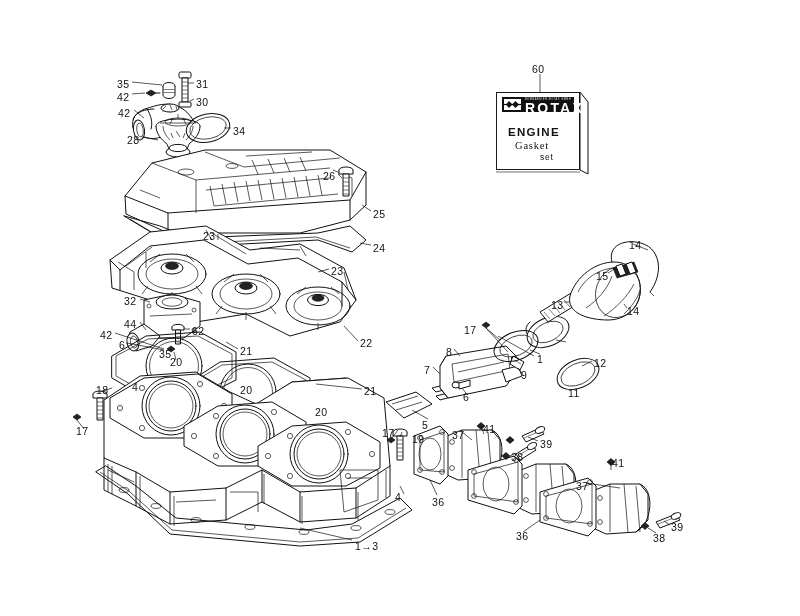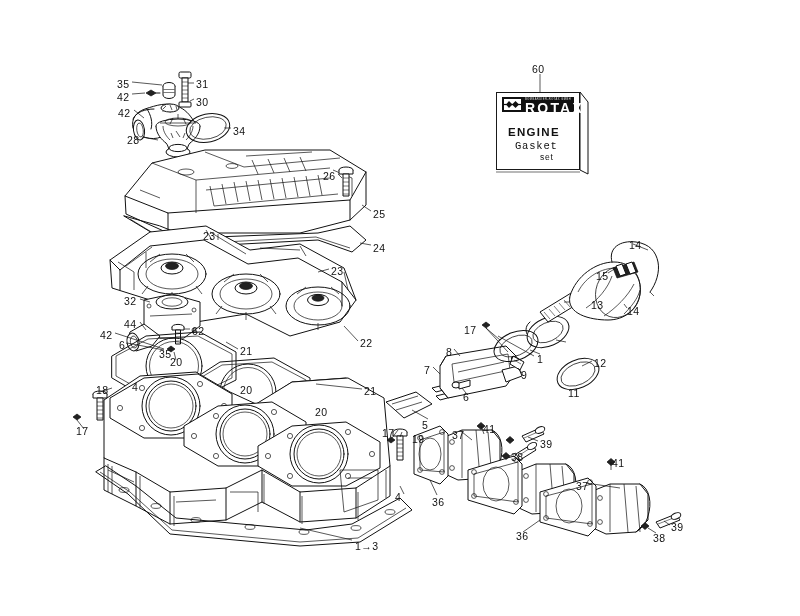--- a/index.html
+++ b/index.html
@@ -13,21 +13,21 @@
   .rotaxbox{position:absolute;box-sizing:border-box;background:#fff;
             border:1.1px solid #1a1a1a;}
   .rotaxbar{position:absolute;background:#111;}
   .rotaxword{position:absolute;color:#fff;font-weight:700;font-size:14px;
              letter-spacing:2.2px;font-family:"Liberation Sans",sans-serif;}
   .rotaxsub{position:absolute;color:#fff;font-size:2.6px;letter-spacing:.5px;
             font-family:"Liberation Sans",sans-serif;opacity:.85;}
   .engtxt{position:absolute;color:#111;font-size:11.5px;font-weight:600;
           letter-spacing:1.3px;font-family:"Liberation Sans",sans-serif;}
   .gtxt{position:absolute;color:#111;font-size:10.5px;letter-spacing:.8px;
-        font-family:Liberation Mono, monospace;}
+        font-family:Liberation Serif, serif;}
   .stxt{position:absolute;color:#111;font-size:8.5px;letter-spacing:.8px;
         font-family:"Liberation Sans",sans-serif;}
 </style>
 </head>
 <body>
 
 <div id="stage">
 
   <svg id="art" viewBox="0 0 800 616">
     <defs>
@@ -531,21 +531,21 @@
       <div class="lbl" style="left: 364px; top: 386px;">21</div>
       <div class="lbl" style="left: 76px; top: 426px;">17</div>
       <div class="lbl" style="left: 315px; top: 407px;">20</div>
       <div class="lbl" style="left: 382px; top: 428px;">17</div>
       <div class="lbl" style="left: 412px; top: 434px;">19</div>
       <div class="lbl" style="left: 395px; top: 492px;">4</div>
       <div class="lbl" style="left: 432px; top: 497px;">36</div>
       <div class="lbl" style="left: 355px; top: 541px;">1→3</div>
       <div class="lbl" style="left: 629px; top: 240px;">14</div>
       <div class="lbl" style="left: 596px; top: 271px;">15</div>
-      <div class="lbl" style="left: 551px; top: 300px; margin-left: 40px;">13</div>
+      <div class="lbl" style="left: 551px; top: 300px;">13</div>
       <div class="lbl" style="left: 627px; top: 306px;">14</div>
       <div class="lbl" style="left: 464px; top: 325px;">17</div>
       <div class="lbl" style="left: 568px; top: 340px; margin-top: 48px;">11</div>
       <div class="lbl" style="left: 446px; top: 347px;">8</div>
       <div class="lbl" style="left: 537px; top: 354px;">1</div>
       <div class="lbl" style="left: 594px; top: 358px;">12</div>
       <div class="lbl" style="left: 424px; top: 365px;">7</div>
       <div class="lbl" style="left: 521px; top: 370px;">9</div>
       <div class="lbl" style="left: 463px; top: 392px;">6</div>
       <div class="lbl" style="left: 422px; top: 420px;">5</div>

